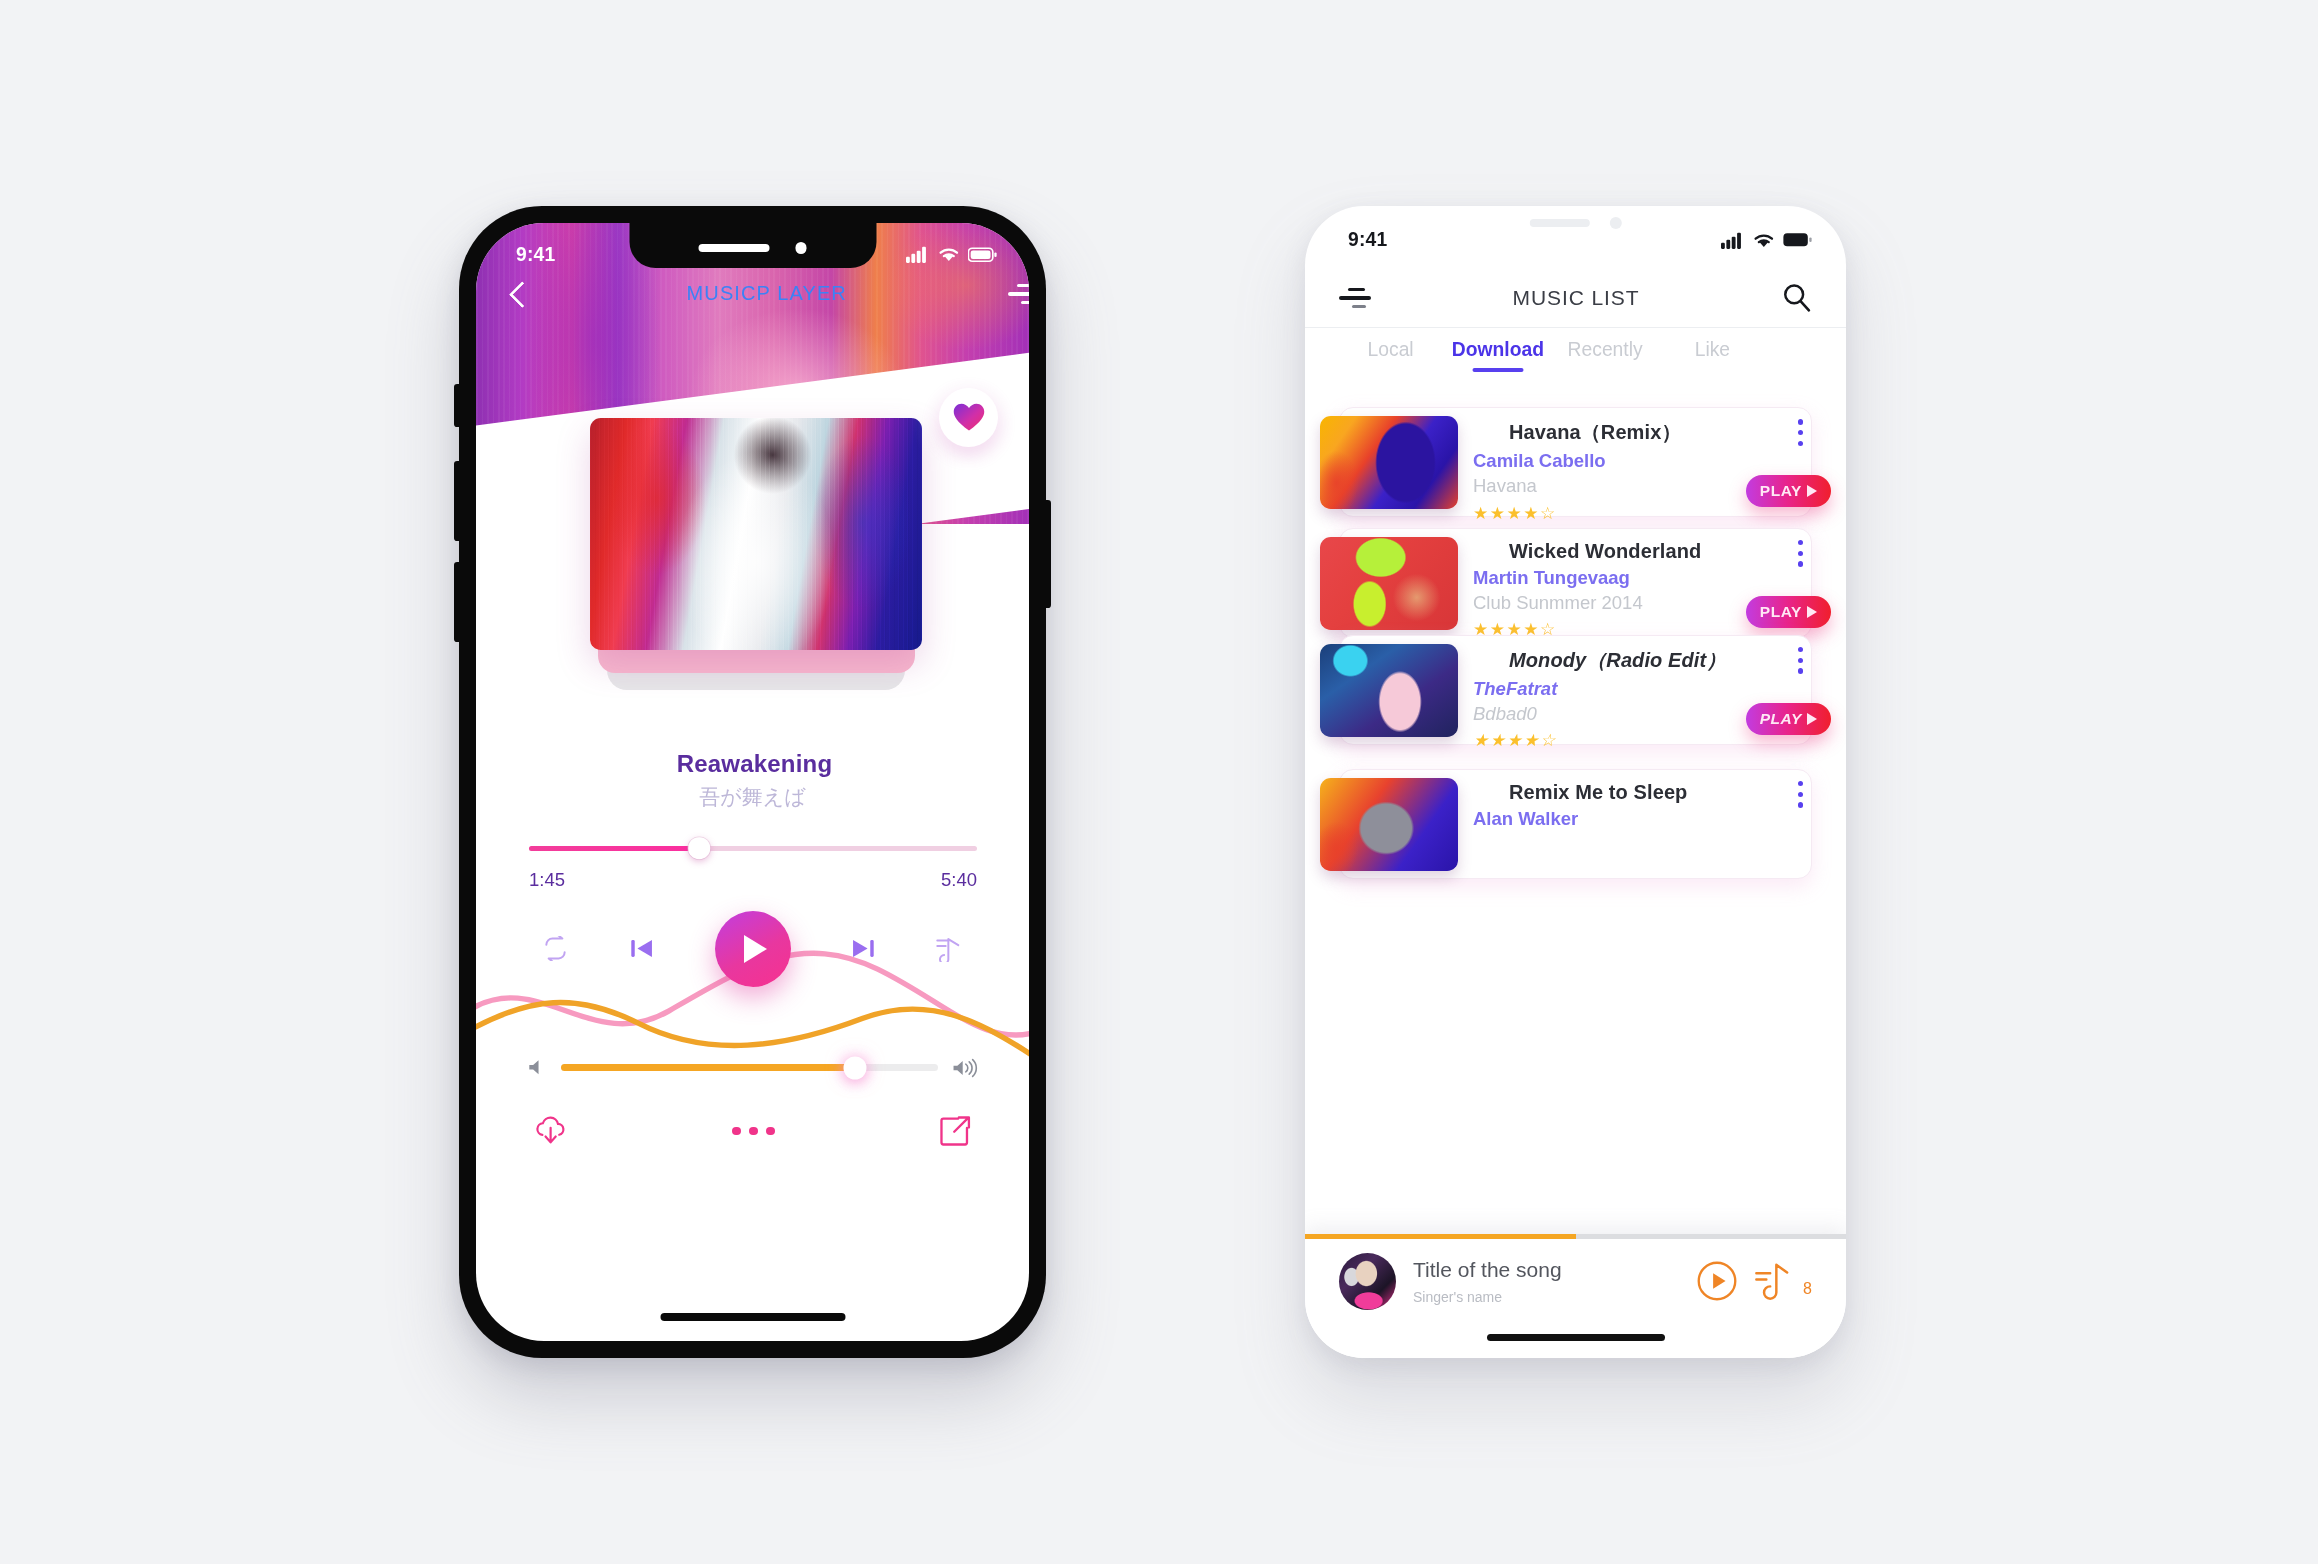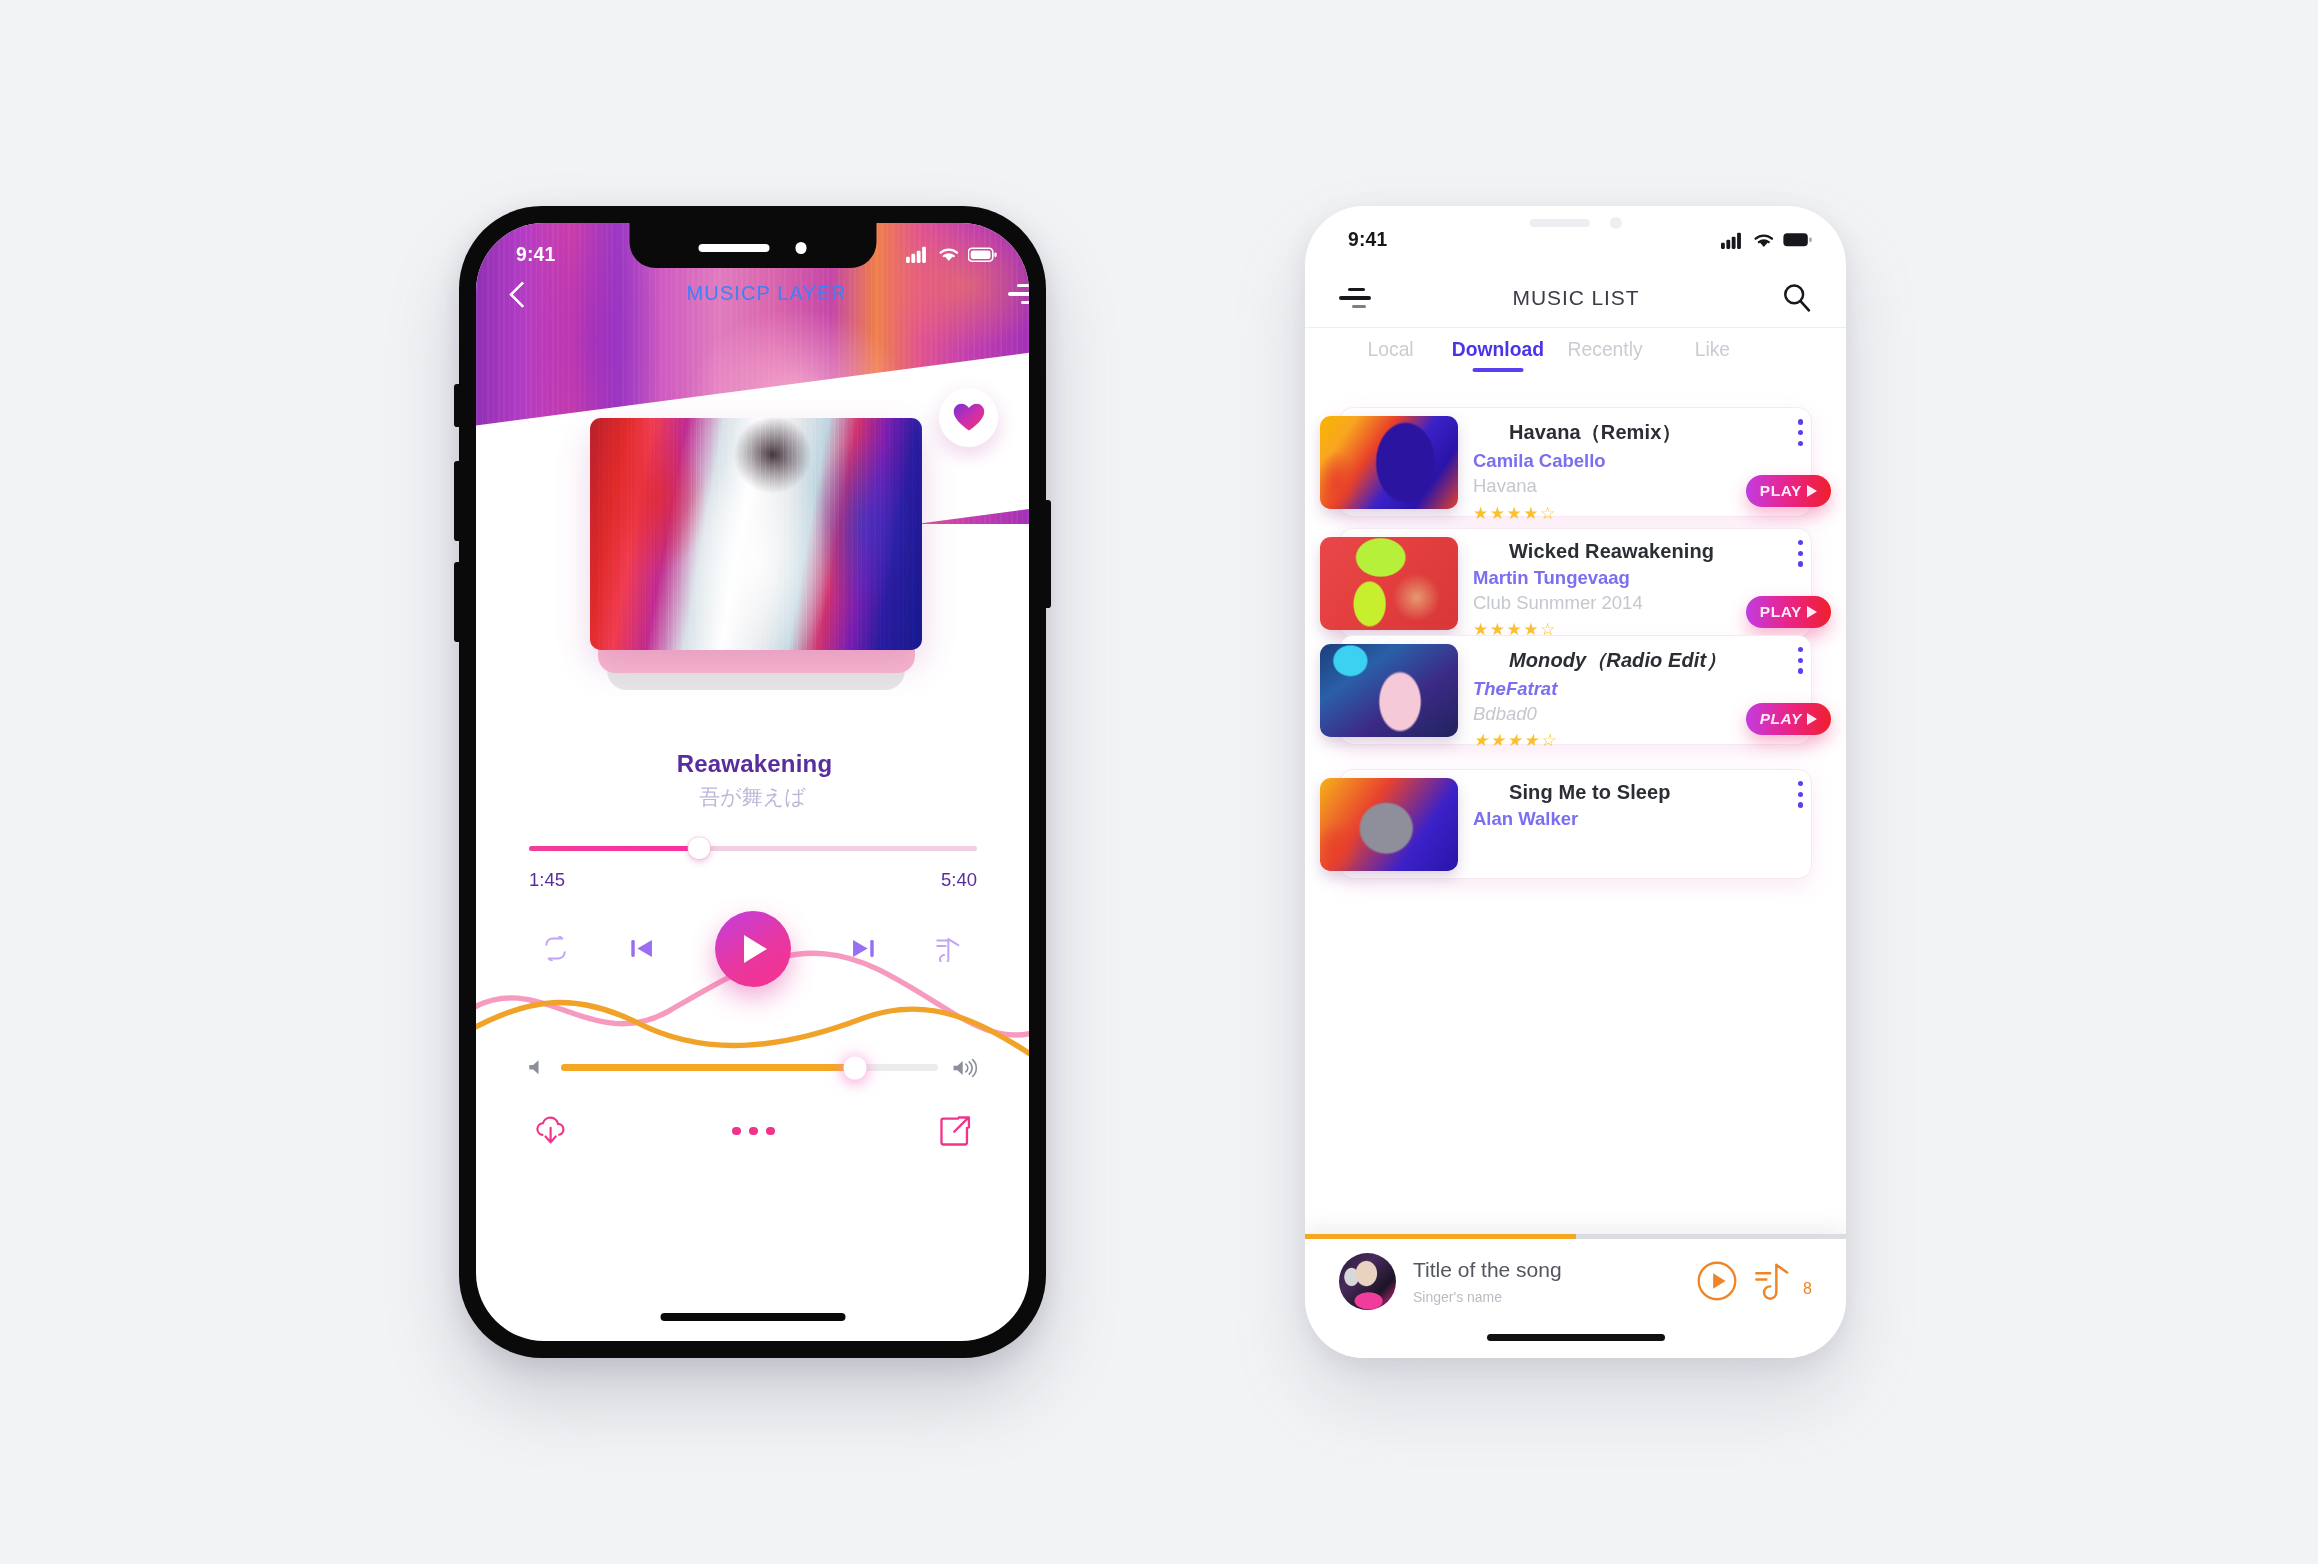--- a/index.html
+++ b/index.html
@@ -547,21 +547,21 @@
           </div>
         <div class="play-pill">
           <span>PLAY</span>
           <span class="tri"></span>
         </div>
       </div>
 
       <div class="card" style="top:133px;">
         <div class="card-art a2"></div>
         <div class="card-body">
-          <div class="c-title">Wicked Reawakening</div>
+          <div class="c-title">Wicked Wonderland</div>
           <div class="c-artist">Martin Tungevaag</div>
           <div class="c-album">Club Sunmmer 2014</div>
           <div class="stars">★★★★☆</div>
         </div>
         <div class="kebab">
             <i></i>
             <i></i>
             <i></i>
           </div>
         <div class="play-pill">
@@ -585,21 +585,21 @@
           </div>
         <div class="play-pill">
           <span>PLAY</span>
           <span class="tri"></span>
         </div>
       </div>
 
       <div class="card" style="top:374px;">
         <div class="card-art a4"></div>
         <div class="card-body">
-          <div class="c-title">Sing Me to Sleep</div>
+          <div class="c-title">Remix Me to Sleep</div>
           <div class="c-artist">Alan Walker</div>
         </div>
         <div class="kebab">
             <i></i>
             <i></i>
             <i></i>
           </div>
       </div>
     </div>
 

